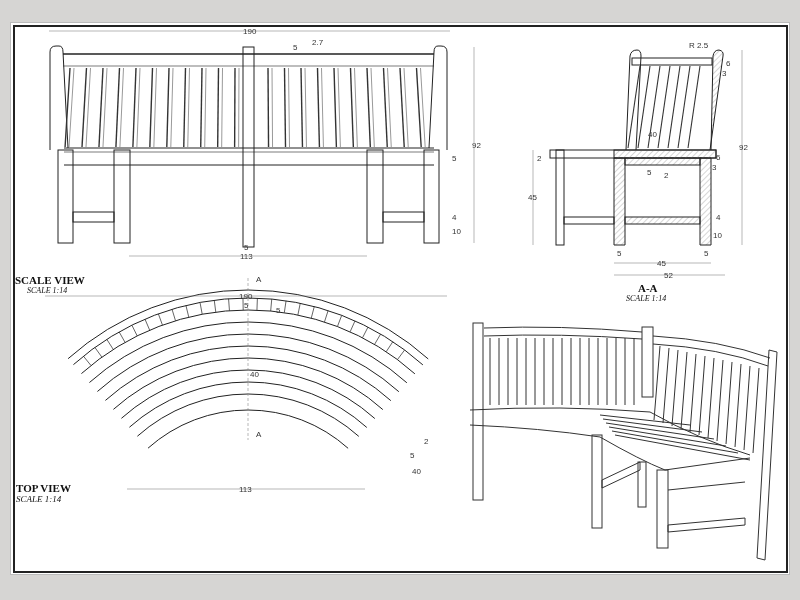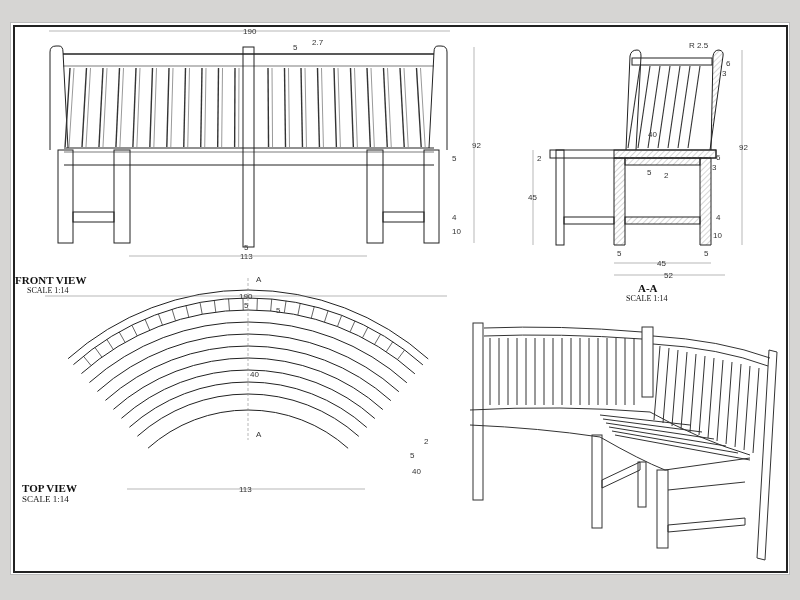--- a/index.html
+++ b/index.html
@@ -3,21 +3,21 @@
 <meta charset="utf-8">
 <style>
   html, body { margin:0; padding:0; }
   body { width:800px; height:600px; background:#d6d5d3; position:relative; overflow:hidden; font-family:"Liberation Sans", sans-serif; }
   #sheet { position:absolute; left:10px; top:22px; width:780px; height:553px; background:#fff; border:1px solid #bbb; box-sizing:border-box; }
   #frame { position:absolute; left:13px; top:25px; width:775px; height:548px; border:2px solid #222; box-sizing:border-box; }
   svg text { font-family:"Liberation Sans", sans-serif; fill:#333; }
   .dim { font-size:8px; }
   .view-label { position:absolute; font-family:"Liberation Serif", serif; color:#111; }
   .view-label .t { font-weight:bold; font-size:11px; display:block; }
-  .view-label .s { font-size:8px; display:block; }
+  .view-label .s { font-size:8px; display:block;font-style:italic; }
 </style>
 </head>
 <body>
 
 <div id="sheet"></div>
 <div id="frame"></div>
 
 <svg style="position:absolute;left:0;top:0" width="800" height="600">
   <g stroke="#222" fill="none" stroke-width="1">
 
@@ -94,21 +94,21 @@
   <text class="dim" x="452" y="161">5</text>
   <text class="dim" x="452" y="220">4</text>
   <text class="dim" x="452" y="234">10</text>
   <text class="dim" x="244" y="250">5</text>
   <text class="dim" x="240" y="259">113</text>
   <line x1="129" y1="256" x2="367" y2="256" stroke="#888" stroke-width="0.6"></line>
   <line x1="474" y1="47" x2="474" y2="243" stroke="#888" stroke-width="0.6"></line>
 </svg>
 
 <div class="view-label" style="left:15px;top:274px">
-  <span class="t">FRONT VIEW</span>
+  <span class="t">SCALE VIEW</span>
   <span class="s" style="margin-left:12px">SCALE  1:14</span>
 </div>
 
 <svg style="position:absolute;left:0;top:0" width="800" height="600">
   <defs>
     <pattern id="hatch" width="4" height="4" patternUnits="userSpaceOnUse" patternTransform="rotate(45)">
       <line x1="0" y1="0" x2="0" y2="4" stroke="#999" stroke-width="0.8"></line>
     </pattern>
   </defs>
   <g stroke="#222" fill="none" stroke-width="1">
@@ -212,21 +212,21 @@
   <text class="dim" x="276" y="313">5</text>
   <text class="dim" x="250" y="377">40</text>
   <text class="dim" x="424" y="444">2</text>
   <text class="dim" x="410" y="458">5</text>
   <text class="dim" x="412" y="474">40</text>
   <text class="dim" x="239" y="492">113</text>
   <text class="dim" x="256" y="282">A</text>
   <text class="dim" x="256" y="437">A</text>
 </svg>
 
-<div class="view-label" style="left:22px;top:482px">
+<div class="view-label" style="left:16px;top:482px">
   <span class="t">TOP VIEW</span>
   <span class="s" style="font-size:9px">SCALE  1:14</span>
 </div>
 
 <svg style="position:absolute;left:0;top:0" width="800" height="600">
   <g fill="none" stroke="#333" stroke-width="1">
     <rect x="473" y="323" width="10" height="177"></rect>
     <path d="M484,328 Q560,325 642,332"></path>
     <path d="M484,336 Q560,333 642,339"></path>
     <rect x="642" y="327" width="11" height="70"></rect>

